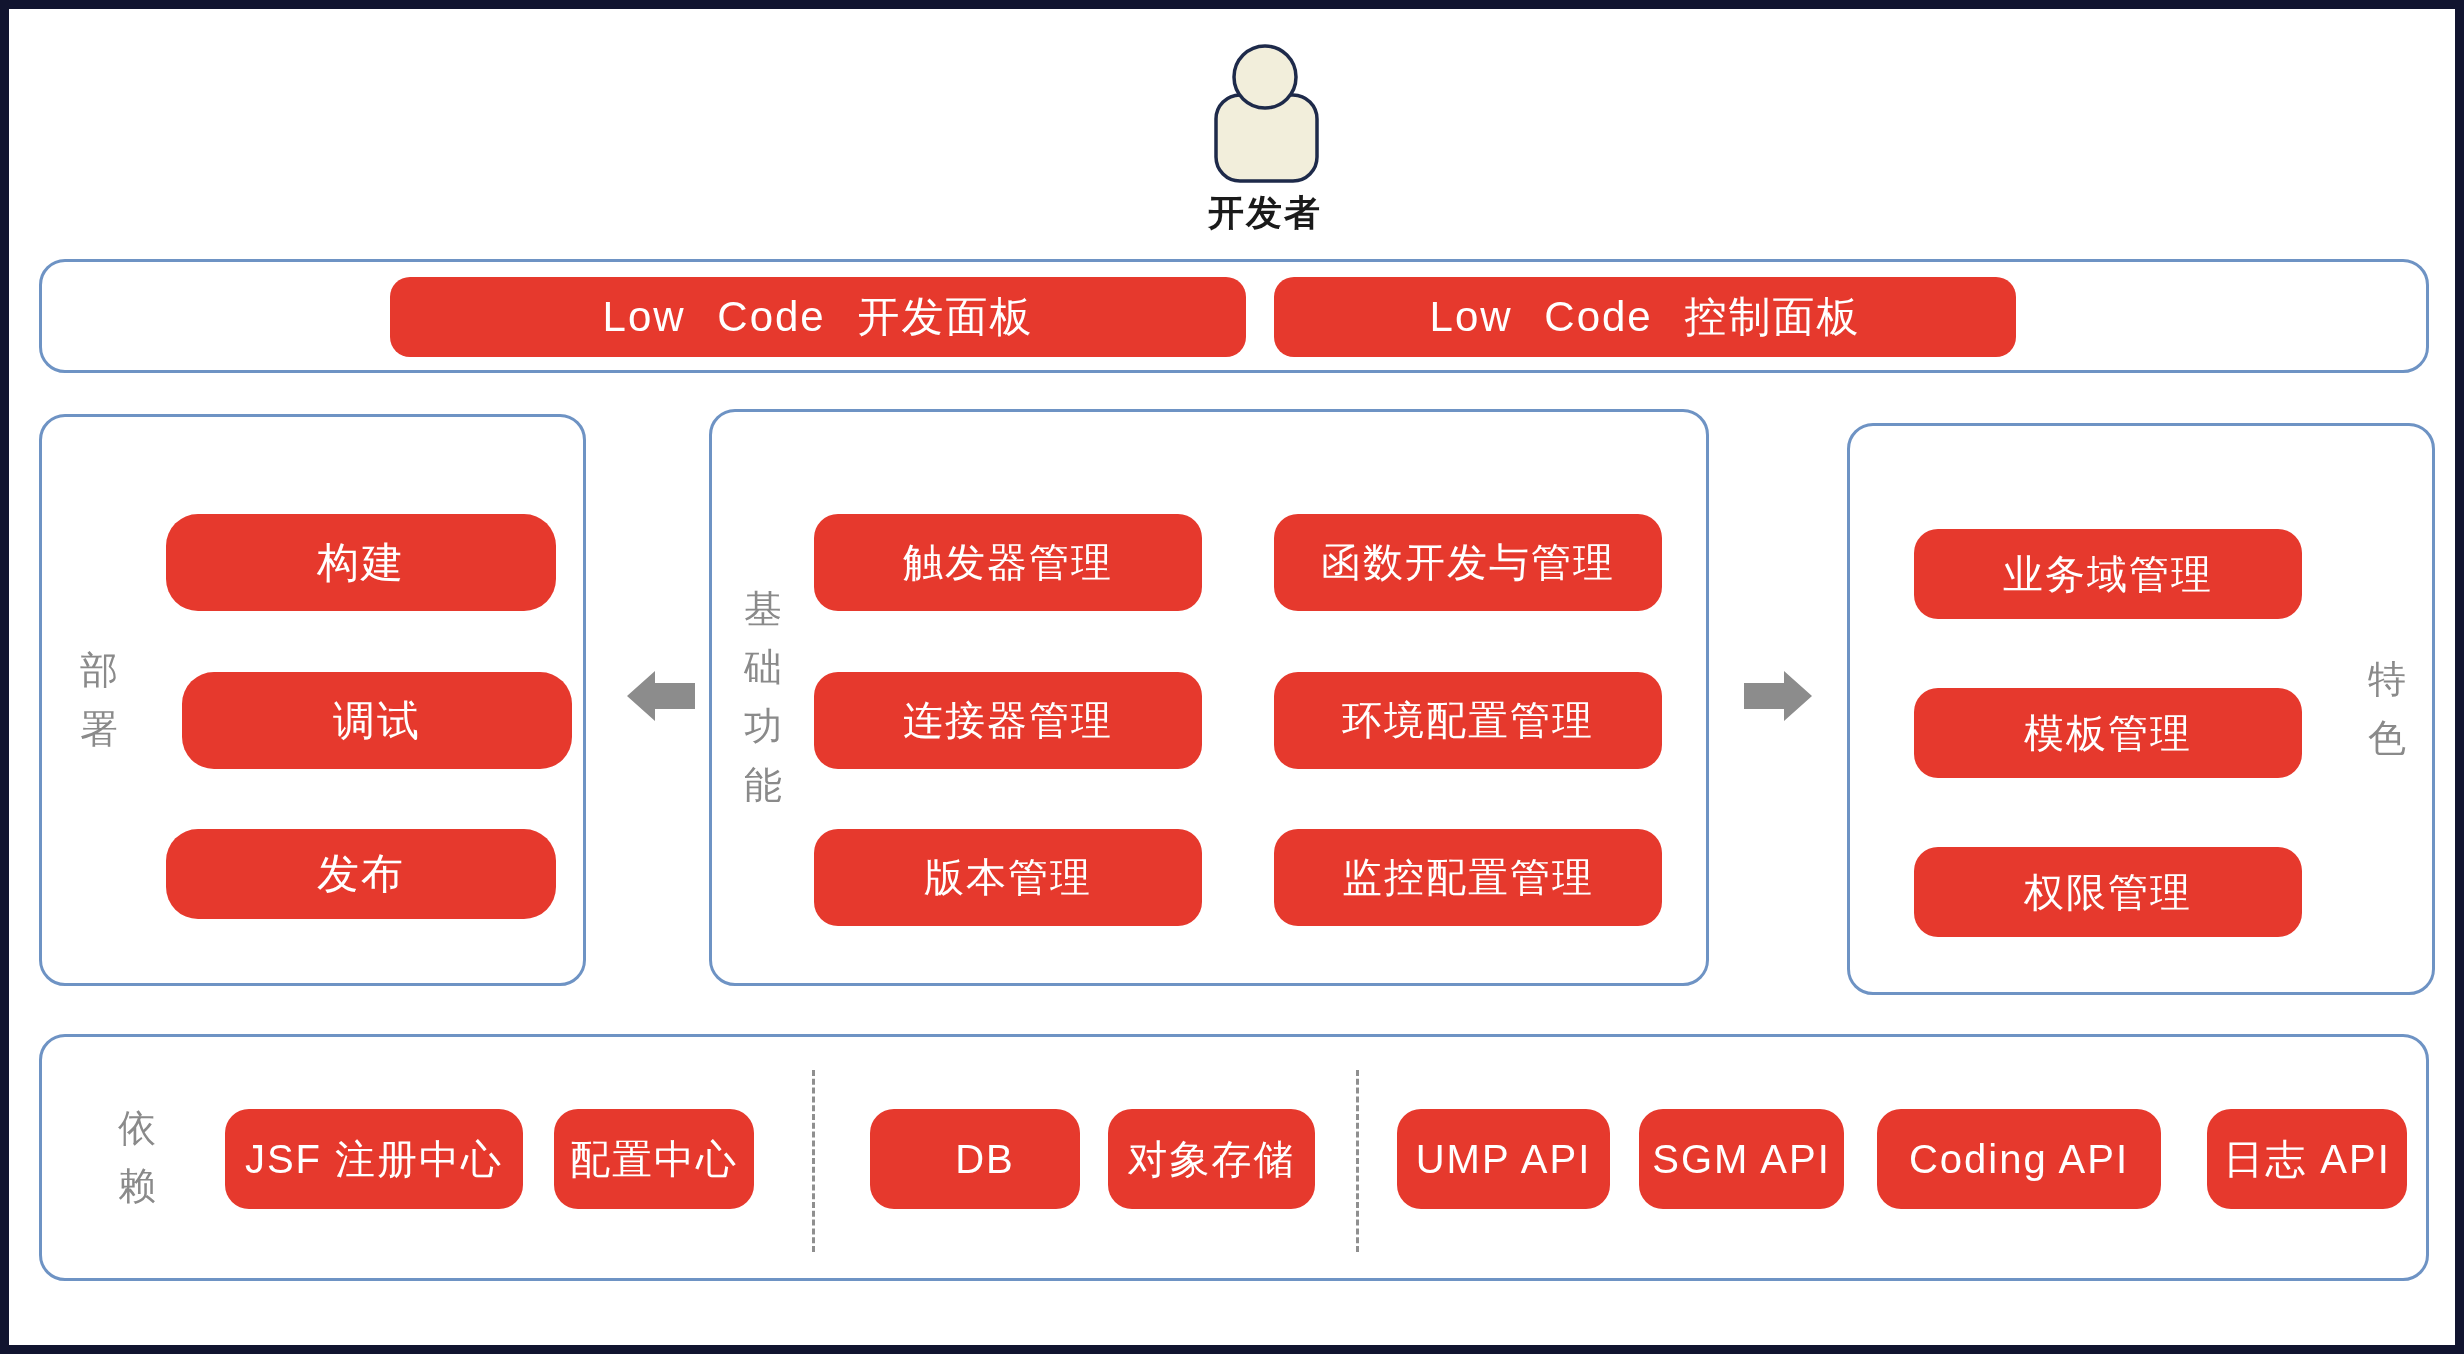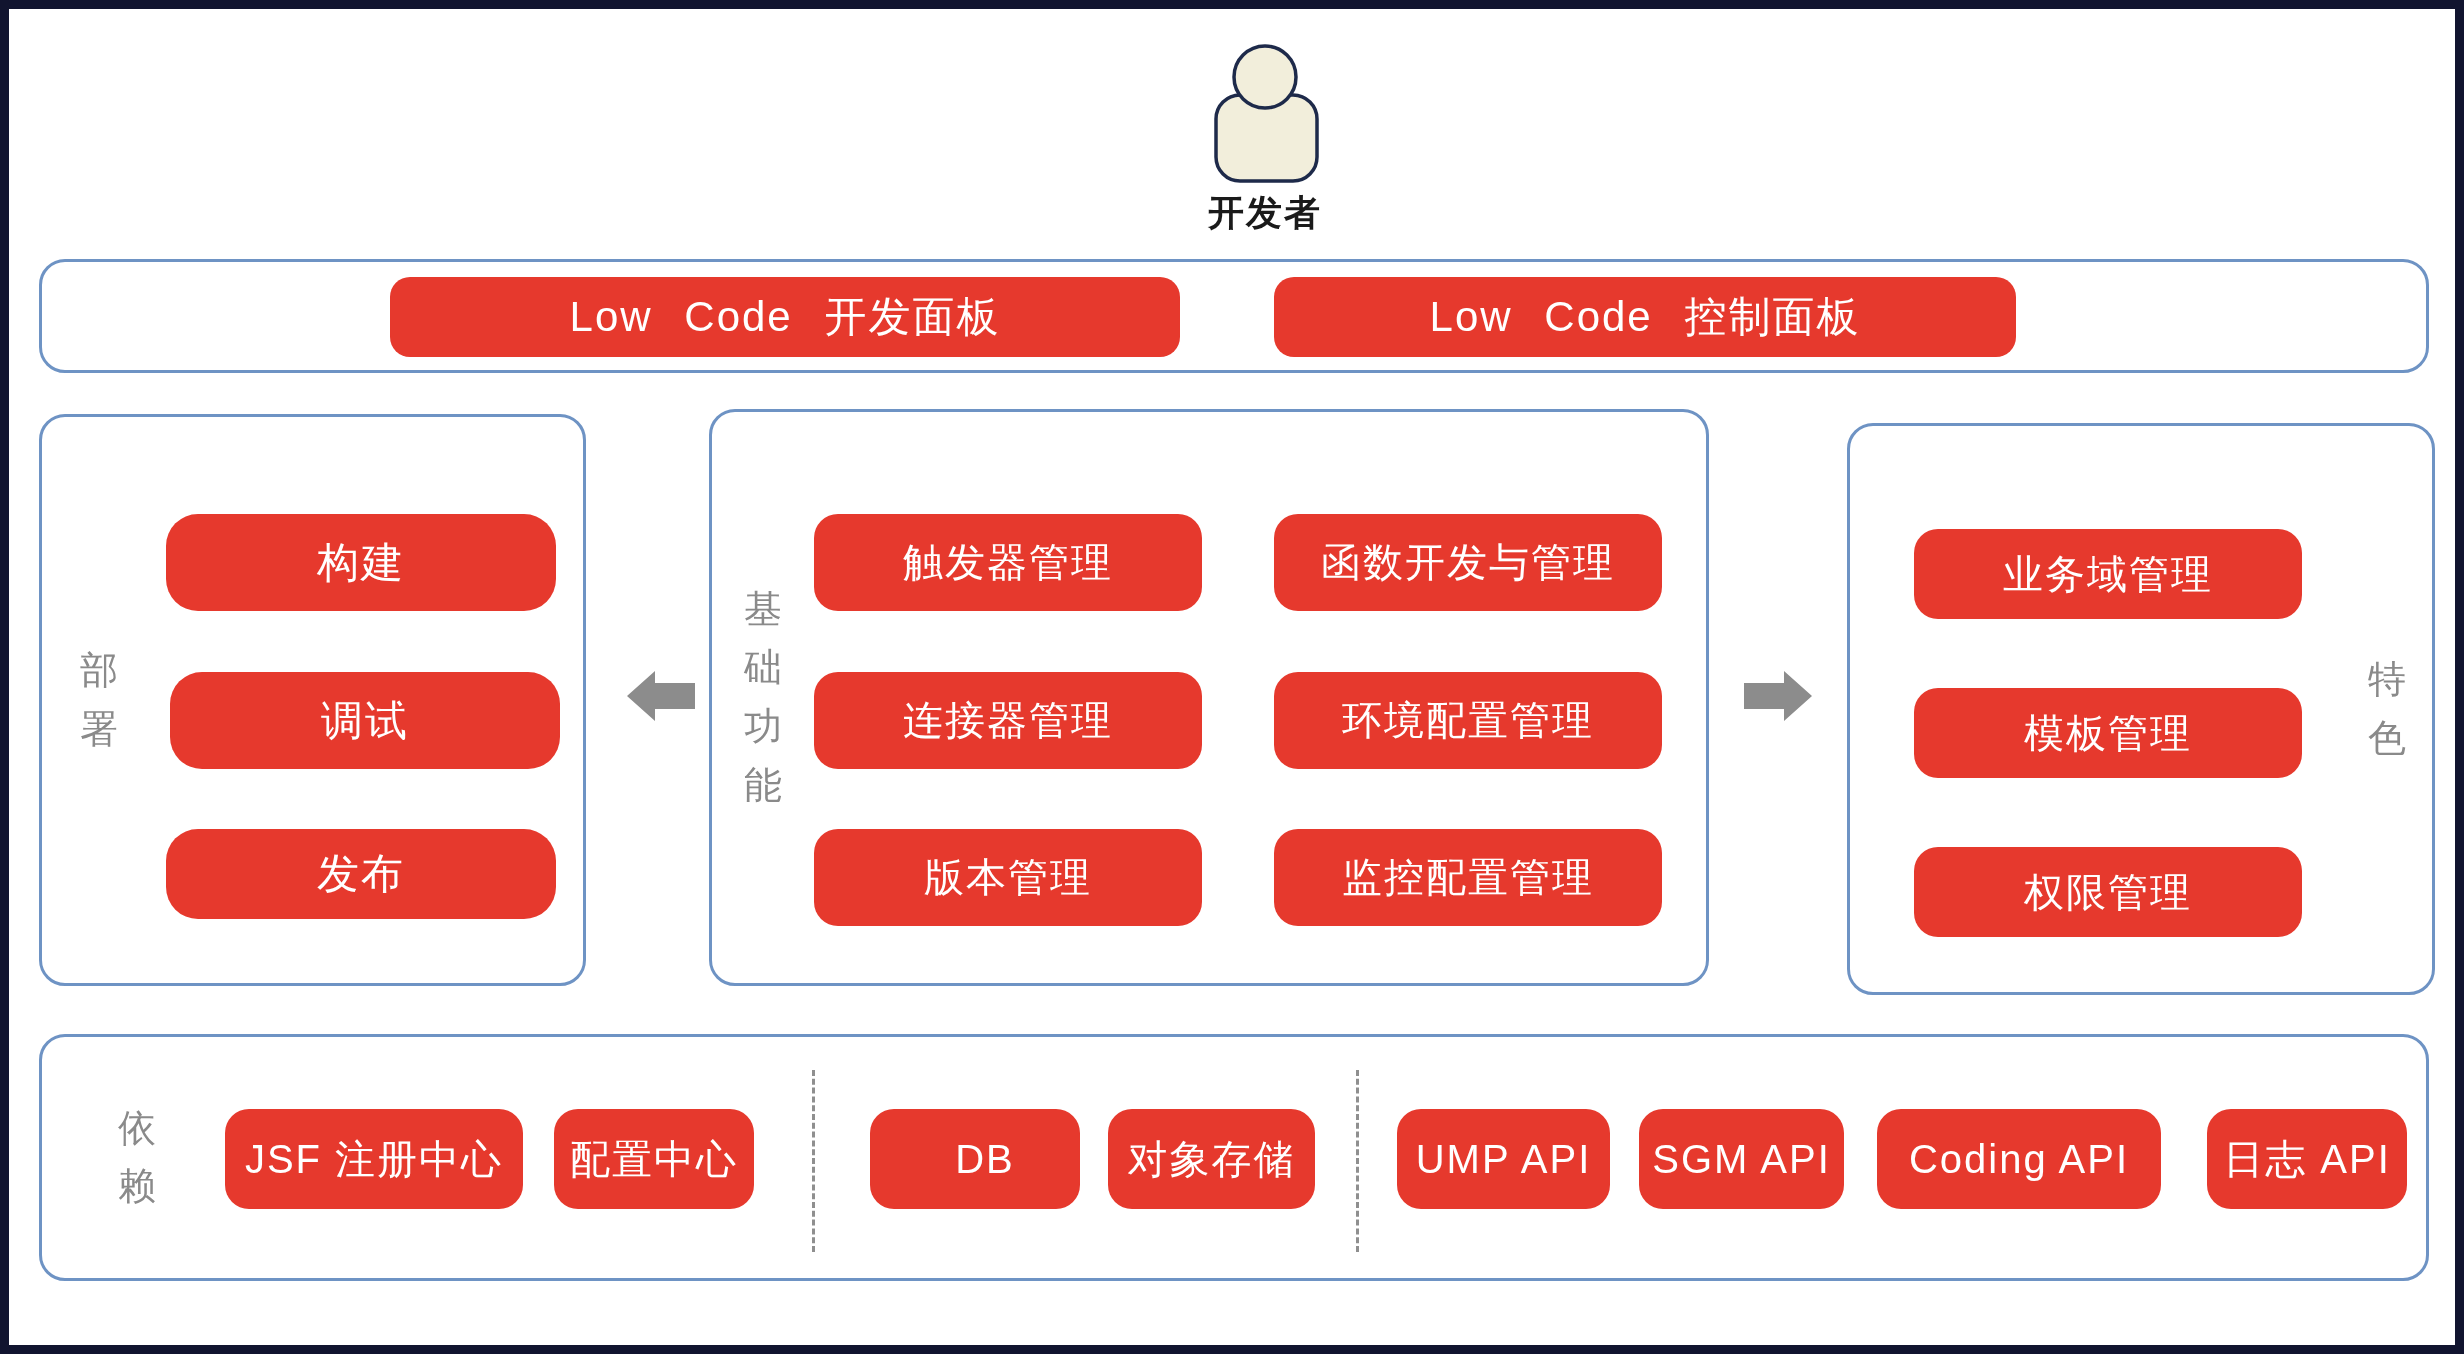--- a/index.html
+++ b/index.html
@@ -43,28 +43,28 @@
 </head>
 <body>
 
 <svg class="abs" style="left:1203px;top:26px;" width="108" height="150" viewBox="0 0 108 150">
   <rect x="4" y="60" width="101" height="86" rx="24" fill="#f2eedb" stroke="#1e2a4a" stroke-width="3.5"></rect>
   <circle cx="53" cy="42" r="31" fill="#f2eedb" stroke="#1e2a4a" stroke-width="3.5"></circle>
 </svg>
 <div class="actor-label">开发者</div>
 
 <div class="panel" style="left:30px;top:250px;width:2390px;height:114px;">
-  <div class="rbtn top" style="left:348px;top:15px;width:790px;height:80px;">Low Code 开发面板</div>
+  <div class="rbtn top" style="left:348px;top:15px;width:856px;height:80px;">Low Code 开发面板</div>
   <div class="rbtn top" style="left:1232px;top:15px;width:742px;height:80px;">Low Code 控制面板</div>
 </div>
 
 <div class="panel" style="left:30px;top:405px;width:547px;height:572px;">
   <div class="vlabel" style="left:34px;">部署</div>
   <div class="rbtn mid" style="left:124px;top:97px;width:390px;height:97px;">构建</div>
-  <div class="rbtn mid" style="left:128px;top:255px;width:390px;height:97px;text-align:right;">调试</div>
+  <div class="rbtn mid" style="left:140px;top:255px;width:390px;height:97px;text-align:right;">调试</div>
   <div class="rbtn mid" style="left:124px;top:412px;width:390px;height:90px;">发布</div>
 </div>
 
 <svg class="abs" style="left:618px;top:662px;" width="68" height="50" viewBox="0 0 68 50">
   <polygon points="68,12 28,12 28,0 0,25 28,50 28,38 68,38" fill="#8c8c8c"></polygon>
 </svg>
 
 <div class="panel" style="left:700px;top:400px;width:1000px;height:577px;">
   <div class="vlabel" style="left:28px;">基础功能</div>
   <div class="rbtn small" style="left:102px;top:102px;width:388px;height:97px;">触发器管理</div>

